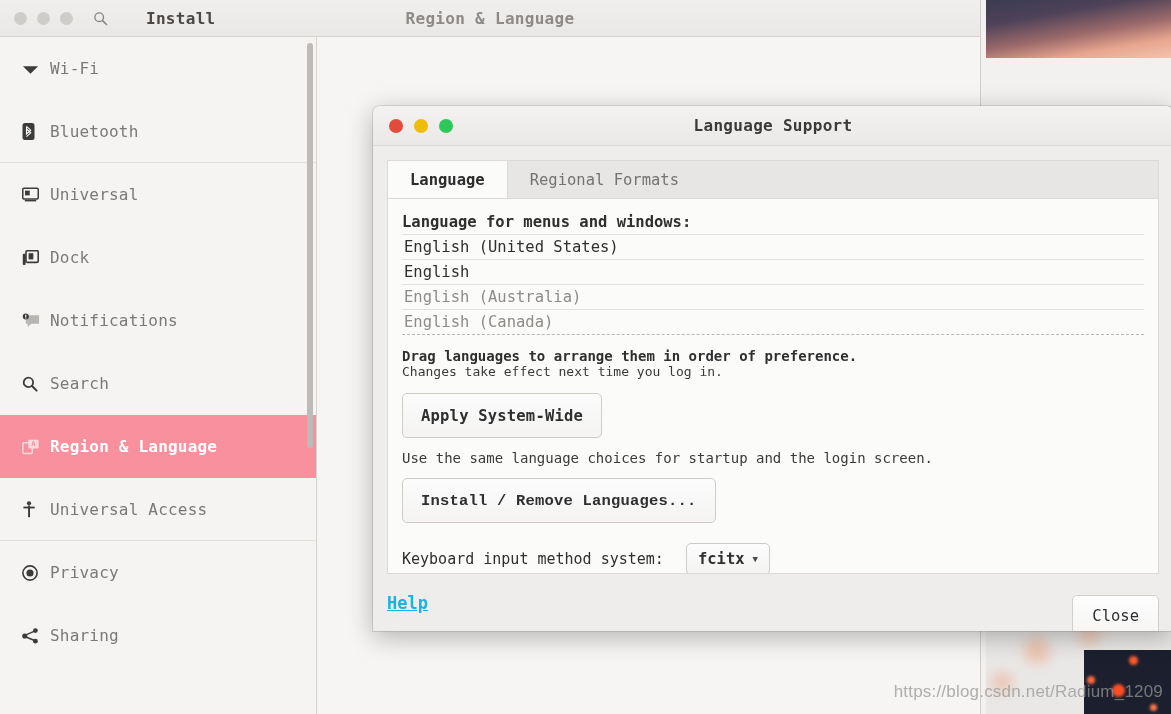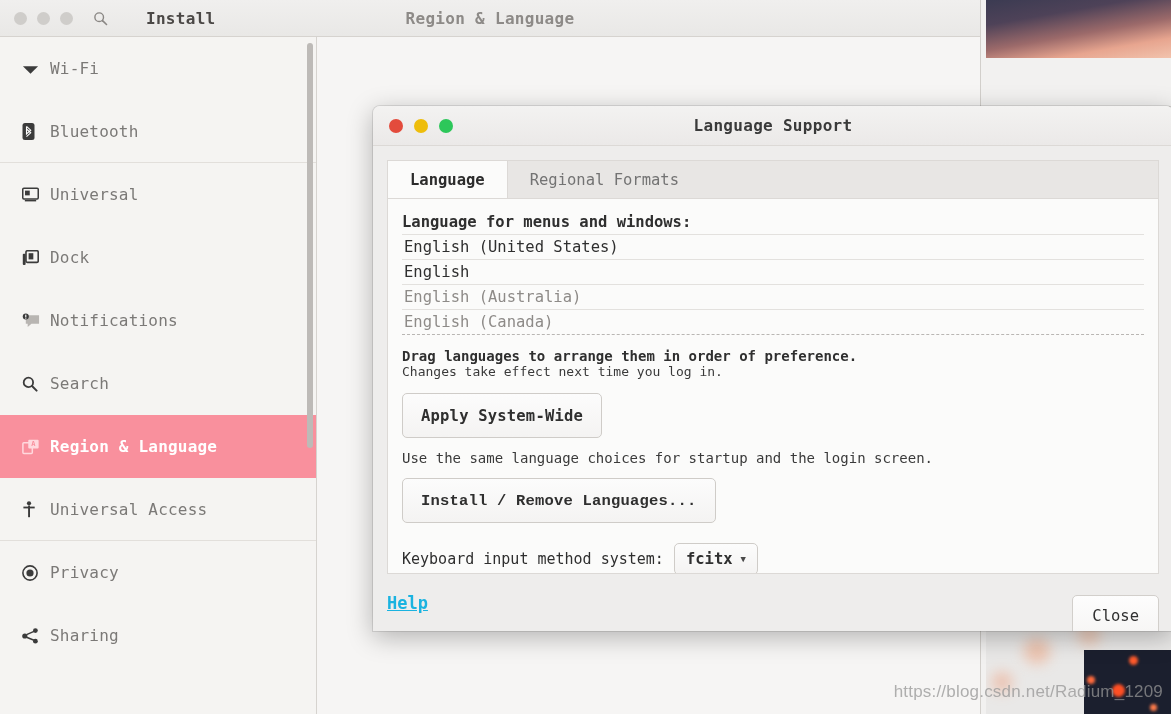--- a/index.html
+++ b/index.html
@@ -176,21 +176,21 @@
     height: 45px; padding: 15px 18px;
     border: 1px solid #cfccc8; border-radius: 5px;
     background: linear-gradient(#fcfcfc,#f4f3f2);
     font-size: 15.5px; font-weight: bold; color: #2f2f2f;
     letter-spacing: .2px;
   }
   #apply-btn { margin-top: 14px; }
   #same-lang-hint { font-size: 14px; color: #3a3a3a; margin-top: 12px; }
   #install-btn { margin-top: 12px; font-family: Liberation Mono, monospace; }
 
-  #kbd-row { display: flex; align-items: center; margin-top: 20px; gap: 10px; }
+  #kbd-row { display: flex; align-items: center; margin-top: 20px; gap: 22px; }
   #kbd-label { font-size: 15px; color: #2f2f2f; }
   #kbd-select {
     display: inline-flex; align-items: center; gap: 8px;
     height: 32px; padding: 0 11px;
     border: 1px solid #cfccc8; border-radius: 5px;
     background: linear-gradient(#fcfcfc,#f4f3f2);
     font-size: 15.5px; font-weight: bold; color: #2f2f2f;
   }
   #kbd-select .caret { font-size: 9px; color: #4a4a4a; }
 

